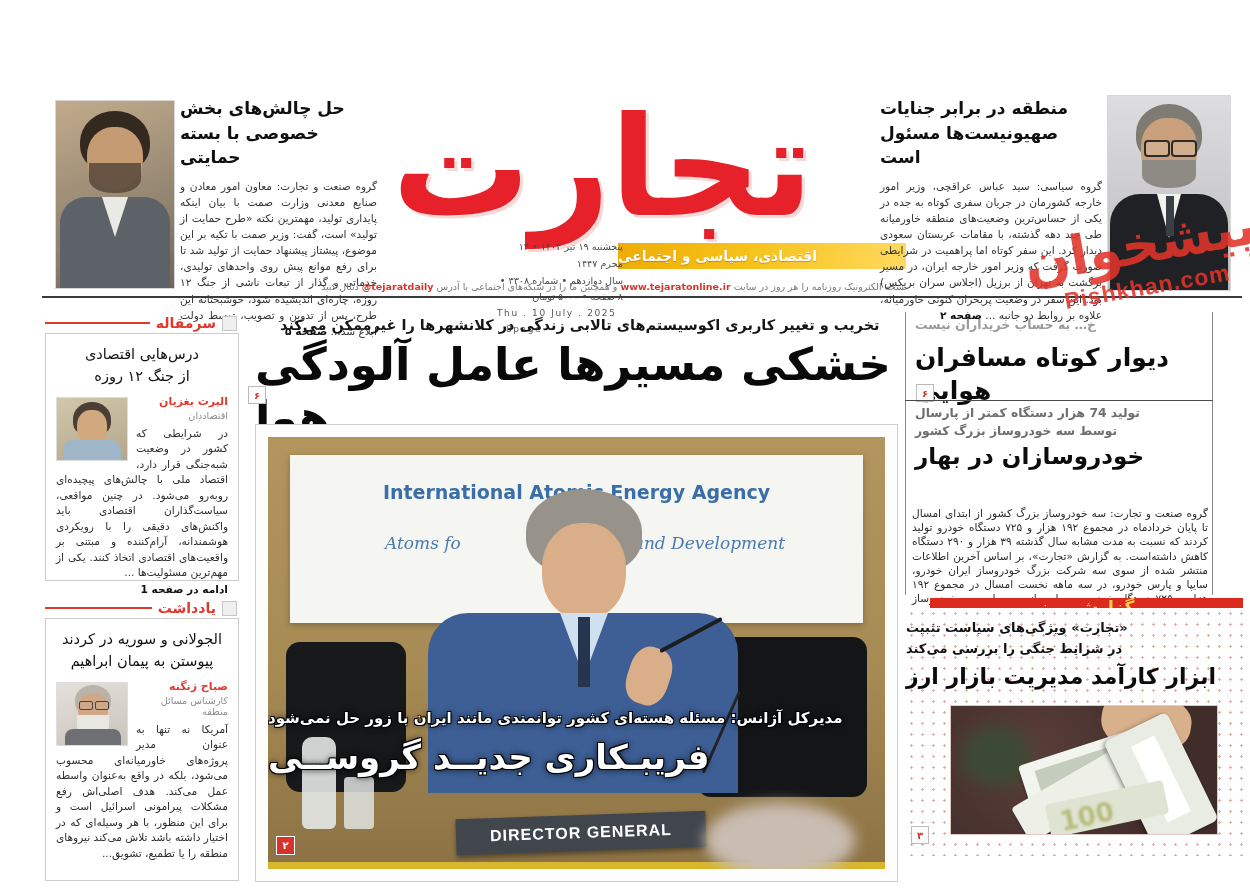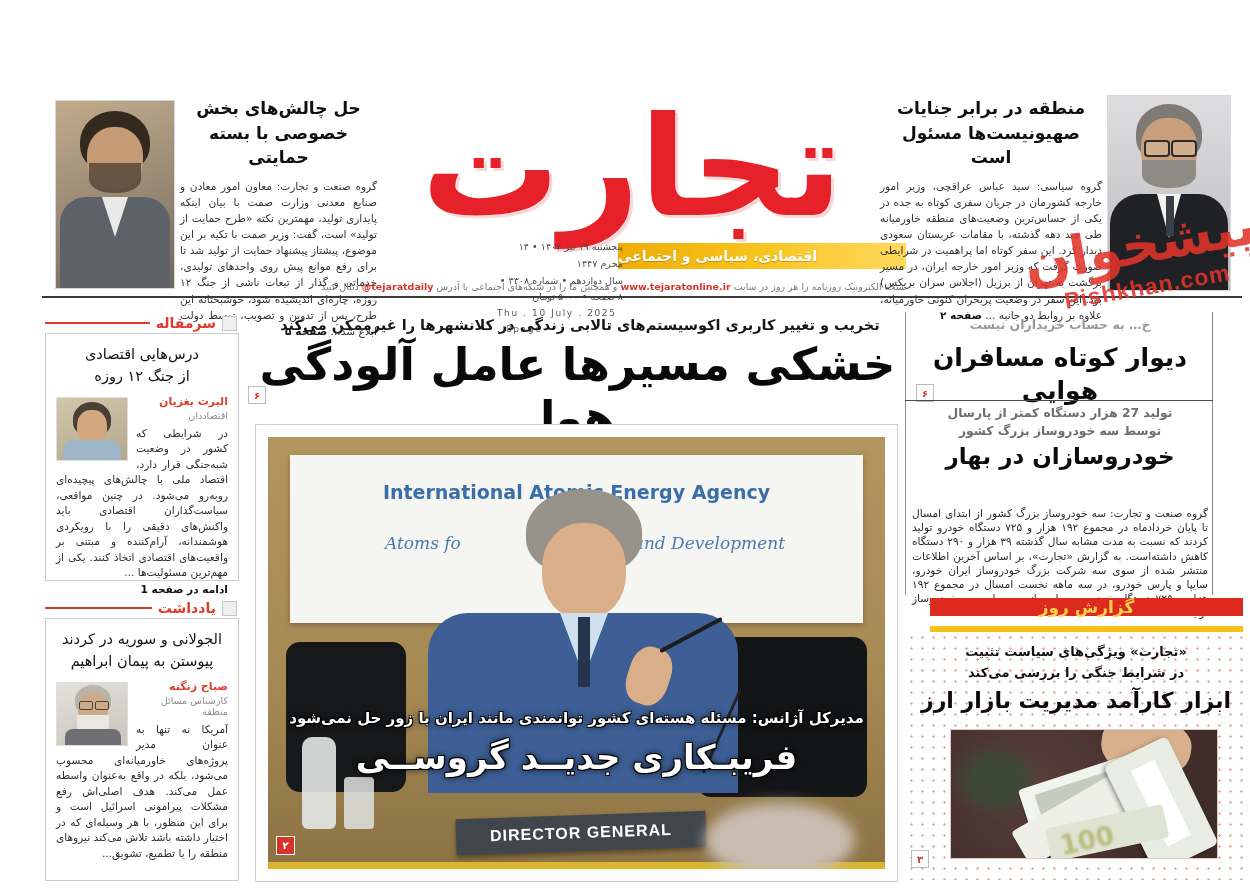--- a/index.html
+++ b/index.html
@@ -1,19 +1,19 @@
 <!DOCTYPE html>
 <html lang="fa" dir="rtl"><head>
 <meta charset="utf-8">
 <style>
   html,body{margin:0;padding:0;background:#e8e8e8;}
   #page{position:relative;width:1250px;height:892px;background:#ffffff;overflow:hidden;
         font-family:"DejaVu Sans","Liberation Sans",sans-serif;direction:rtl;color:#1a1a1a;}
   .abs{position:absolute;}
-  .c{text-align:center;}
+  .c{text-align:left;}
   .j{text-align:justify;}
   
   .portrait{overflow:hidden;border:1px solid #d8d8d8;}
   .hd-small{font-weight:bold;font-size:17px;line-height:1.45;color:#0f0f0f;}
   .body-sm{font-size:10.6px;line-height:1.52;color:#333;}
   .pageref{font-weight:bold;color:#111;}
   .logo-txt{color:#e62129;font-weight:bold;font-size:138px;line-height:160px;
             text-shadow:0 0 2px #fff, 3px 3px 0 #f8d7d6;}
   .ribbon{background:linear-gradient(90deg,#eead07,#f6c21a 45%,#ffd95e);}
   .ribbon span{color:#fff;font-weight:bold;font-size:14px;line-height:26px;
@@ -181,36 +181,36 @@
 
   <div class="abs vrule" style="left:905px;top:312px;height:283px;"></div>
   <div class="abs vrule" style="left:1212px;top:312px;height:283px;"></div>
 
   <div class="abs c kicker-gray" style="left:915px;top:317px;width:290px;">خ… به حساب خریداران نیست</div>
   <div class="abs c hl-26" style="left:915px;top:342px;width:290px;">دیوار کوتاه مسافران هوایی</div>
   <div class="abs badge" style="left:916px;top:384px;">۶</div>
   <div class="abs" style="left:905px;top:400px;width:308px;height:1px;background:#4a4a4a;"></div>
 
   <div class="abs c kicker-dgray" style="left:915px;top:405px;width:290px;">
-    <div>تولید 27 هزار دستگاه کمتر از پارسال</div>
+    <div>تولید 74 هزار دستگاه کمتر از پارسال</div>
     <div>توسط سه خودروساز بزرگ کشور</div>
   </div>
   <div class="abs c hl-24" style="left:915px;top:441px;width:290px;">
     <div>خودروسازان در بهار</div>
   </div>
   <p class="abs j body-col" style="left:912px;top:506px;width:296px;margin:0;">
     <span>گروه صنعت و تجارت: سه خودروساز بزرگ کشور از ابتدای امسال تا پایان خردادماه در مجموع ۱۹۲ هزار و ۷۲۵ دستگاه خودرو تولید کردند که نسبت به مدت مشابه سال گذشته ۳۹ هزار و ۲۹۰ دستگاه کاهش داشته‌است. به گزارش «تجارت»، بر اساس آخرین اطلاعات منتشر شده از سوی سه شرکت بزرگ خودروساز ایران خودرو، سایپا و پارس خودرو، در سه ماهه نخست امسال در مجموع ۱۹۲ هزار و ۷۲۵ دستگاه خودروی سواری از سوی این سه خودروساز تولید ...</span> <span class="pageref">صفحه ۵</span>
   </p>
 
   <div class="abs banner" style="left:930px;top:598px;width:313px;height:18px;">
     <span>گزارش روز</span>
   </div>
   <div class="abs ystrip" style="left:930px;top:626px;width:313px;height:6px;"></div>
 
-  <div class="abs dotted" style="left:906px;top:632px;width:340px;height:248px;">
+  <div class="abs dotted" style="left:906px;top:608px;width:340px;height:248px;">
     <div class="c rep-kicker" style="padding-top:10px;">
       <div>«تجارت» ویژگی‌های سیاست تثبیت</div>
       <div>در شرایط جنگی را بررسی می‌کند</div>
     </div>
     <div class="c rep-hl" style="margin-top:4px;">ابزار کارآمد مدیریت بازار ارز</div>
 
     <div class="abs" style="left:44px;top:97px;width:266px;height:128px;overflow:hidden;border:1px solid #e0c9c4;background:radial-gradient(circle at 30% 40%,#5a3f3a,#402c29 70%);">
       <div style="position:absolute;left:10px;top:20px;width:70px;height:60px;background:#3c4a35;border-radius:50%;filter:blur(8px);"></div>
       <div style="position:absolute;left:150px;top:-12px;width:90px;height:60px;background:#d9b08c;border-radius:40% 40% 50% 50%;transform:rotate(8deg);"></div>
       <div style="position:absolute;left:188px;top:28px;width:18px;height:34px;background:#e6bd97;border-radius:10px;transform:rotate(12deg);"></div>

